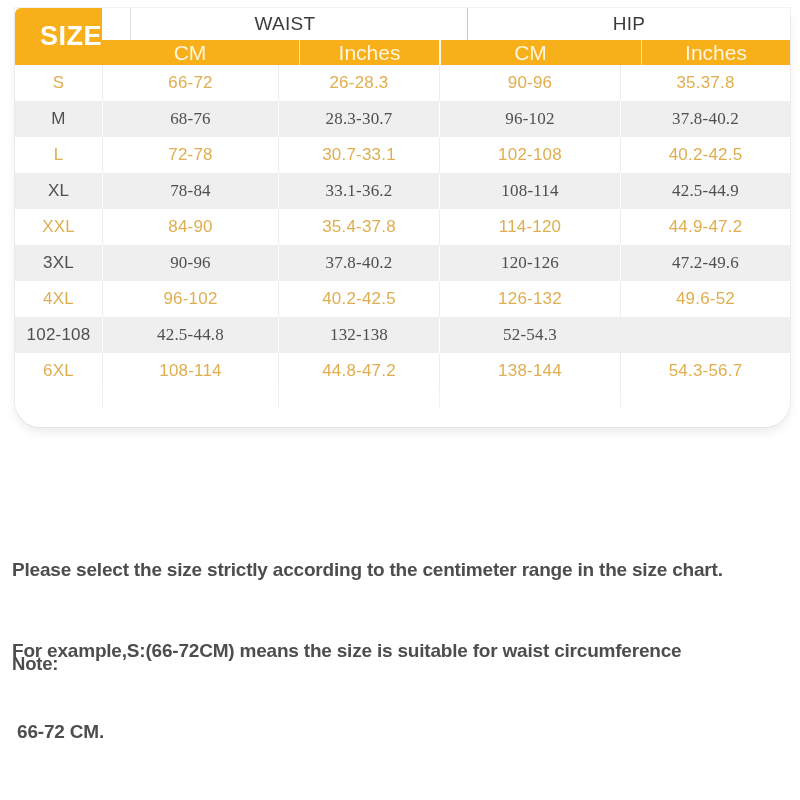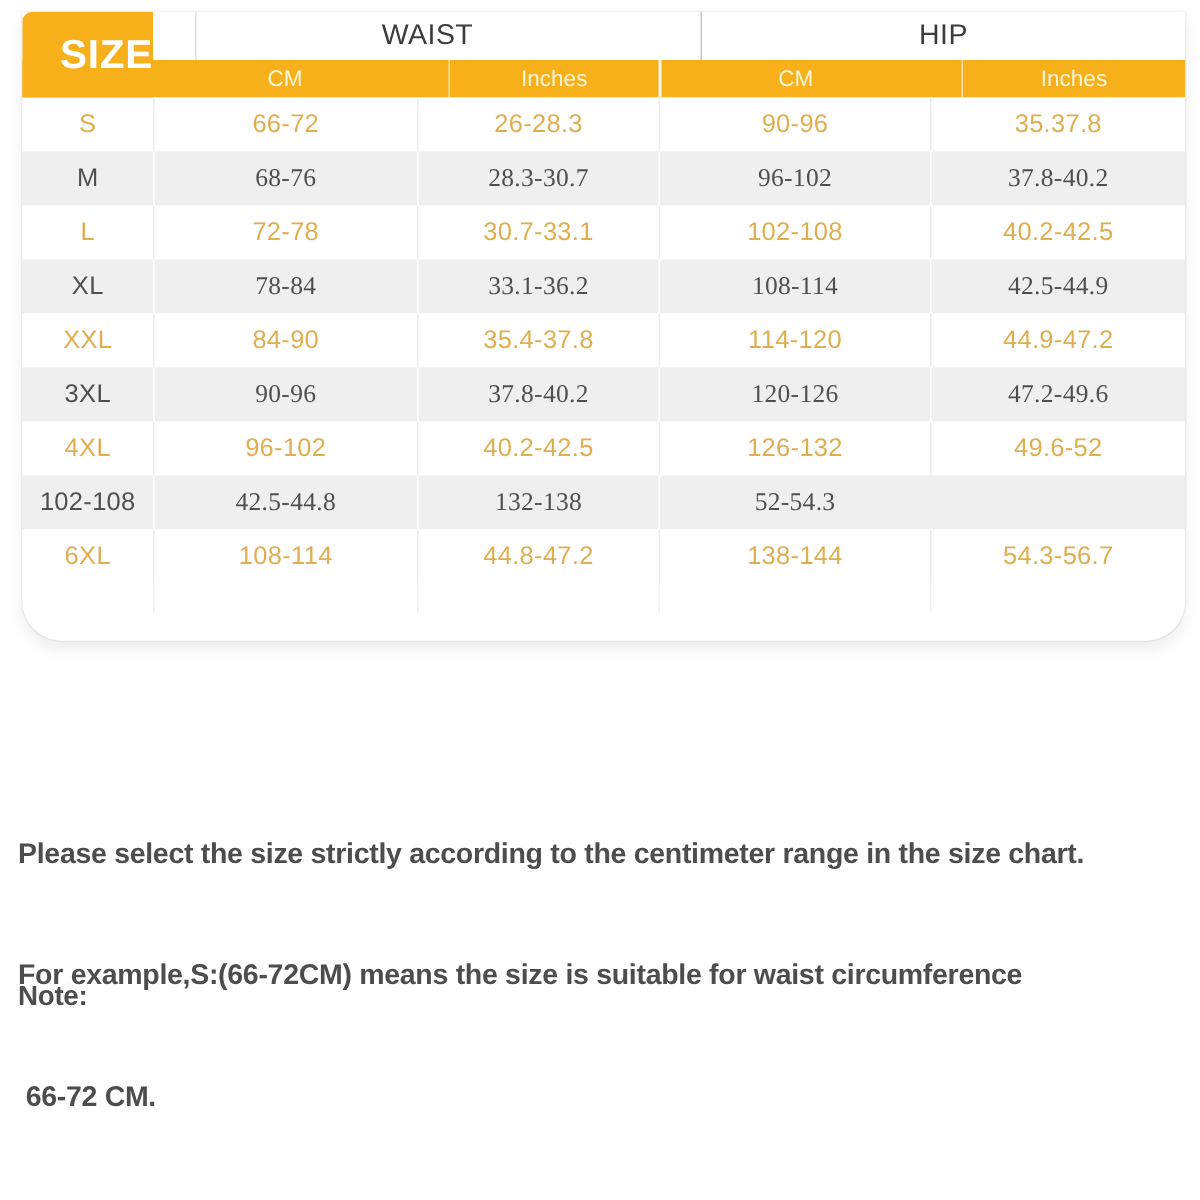--- a/index.html
+++ b/index.html
@@ -33,21 +33,21 @@
   .size-block{
     position:absolute;left:0;top:0;width:87px;height:57px;z-index:2;
     background:var(--accent);border-radius:6px 0 0 0;
     display:flex;align-items:center;justify-content:flex-end;
     color:#fff;font-size:27px;font-weight:bold;letter-spacing:0.5px;
   }
 
   .hdr-sub{height:25px;background:var(--accent);}
   .hdr-sub .cell{
     display:flex;align-items:center;justify-content:center;
-    font-size:15px;color:#FDF5DC;
+    font-size:21px;color:#FDF5DC;
   }
   .hdr-sub .cell.sep{border-left:1px solid rgba(255,255,255,0.65);margin-left:21px;}
   .hdr-sub .cell.sep-strong{border-left:2px solid rgba(255,255,255,0.9);}
 
   .data-row{height:36px;}
   .data-row .cell{
     display:flex;align-items:center;justify-content:center;
     font-size:17px;letter-spacing:0.2px;
   }
   .data-row .cell + .cell{border-left:1px solid #ededed;}

